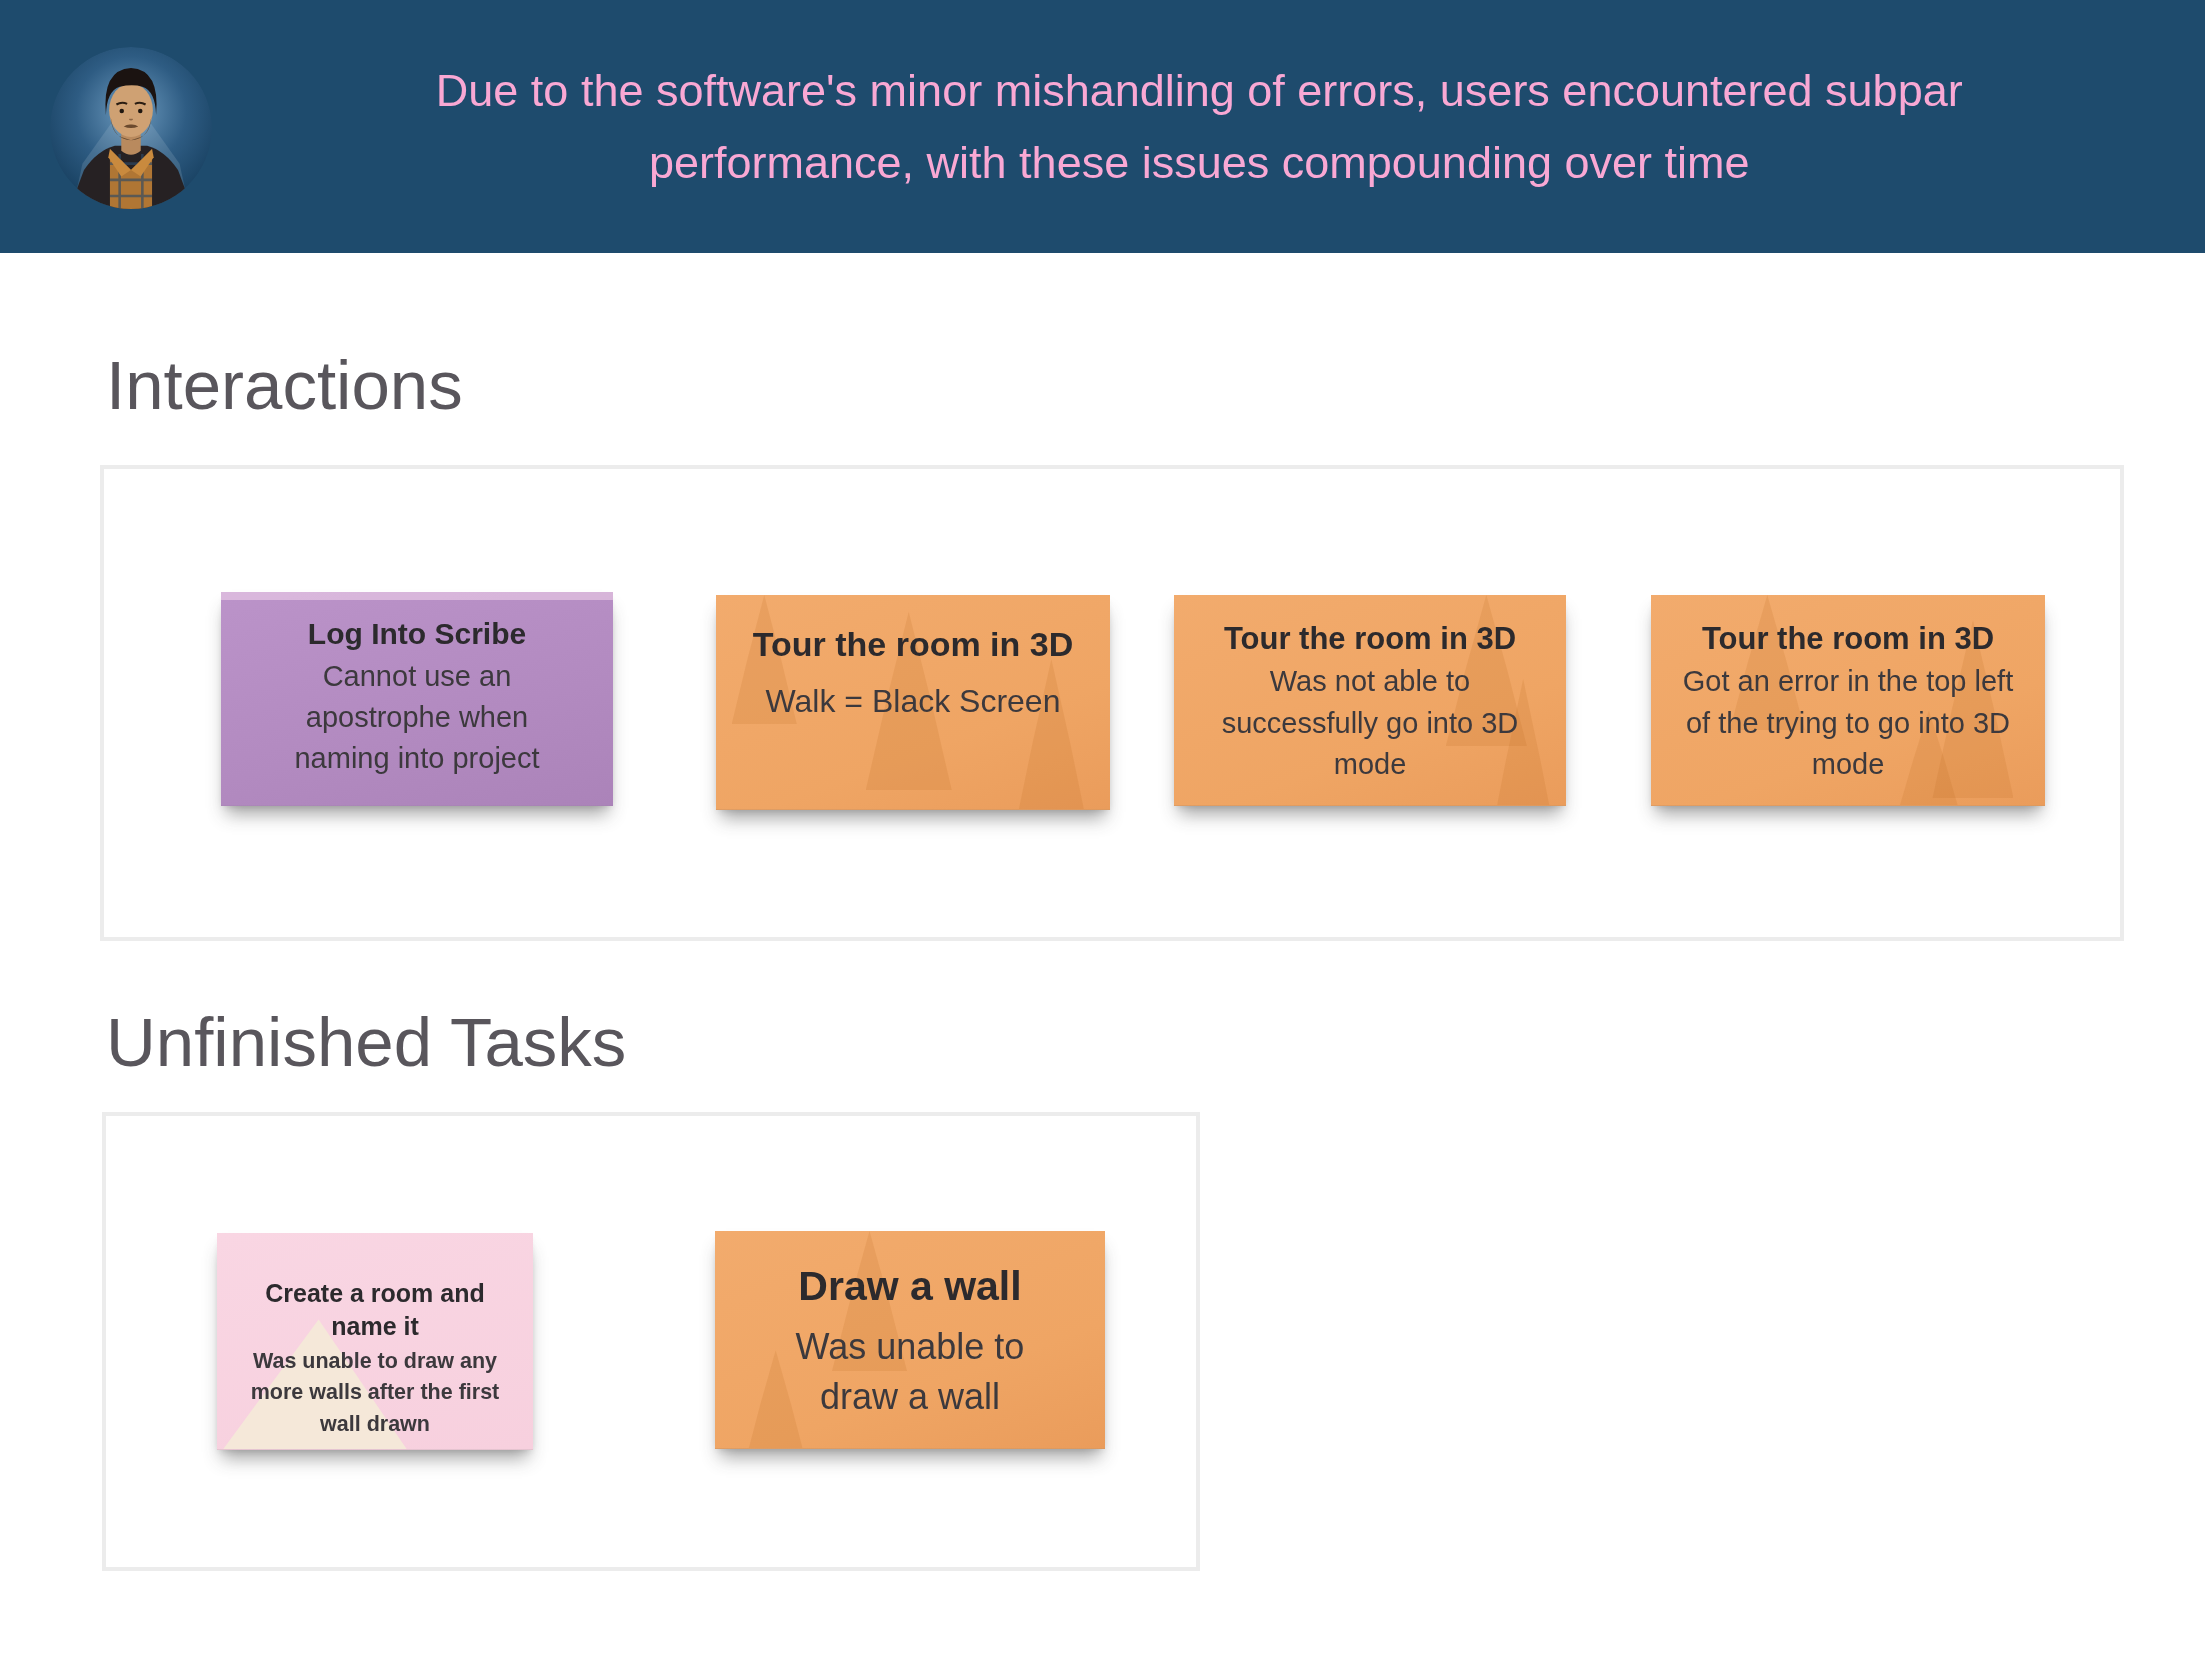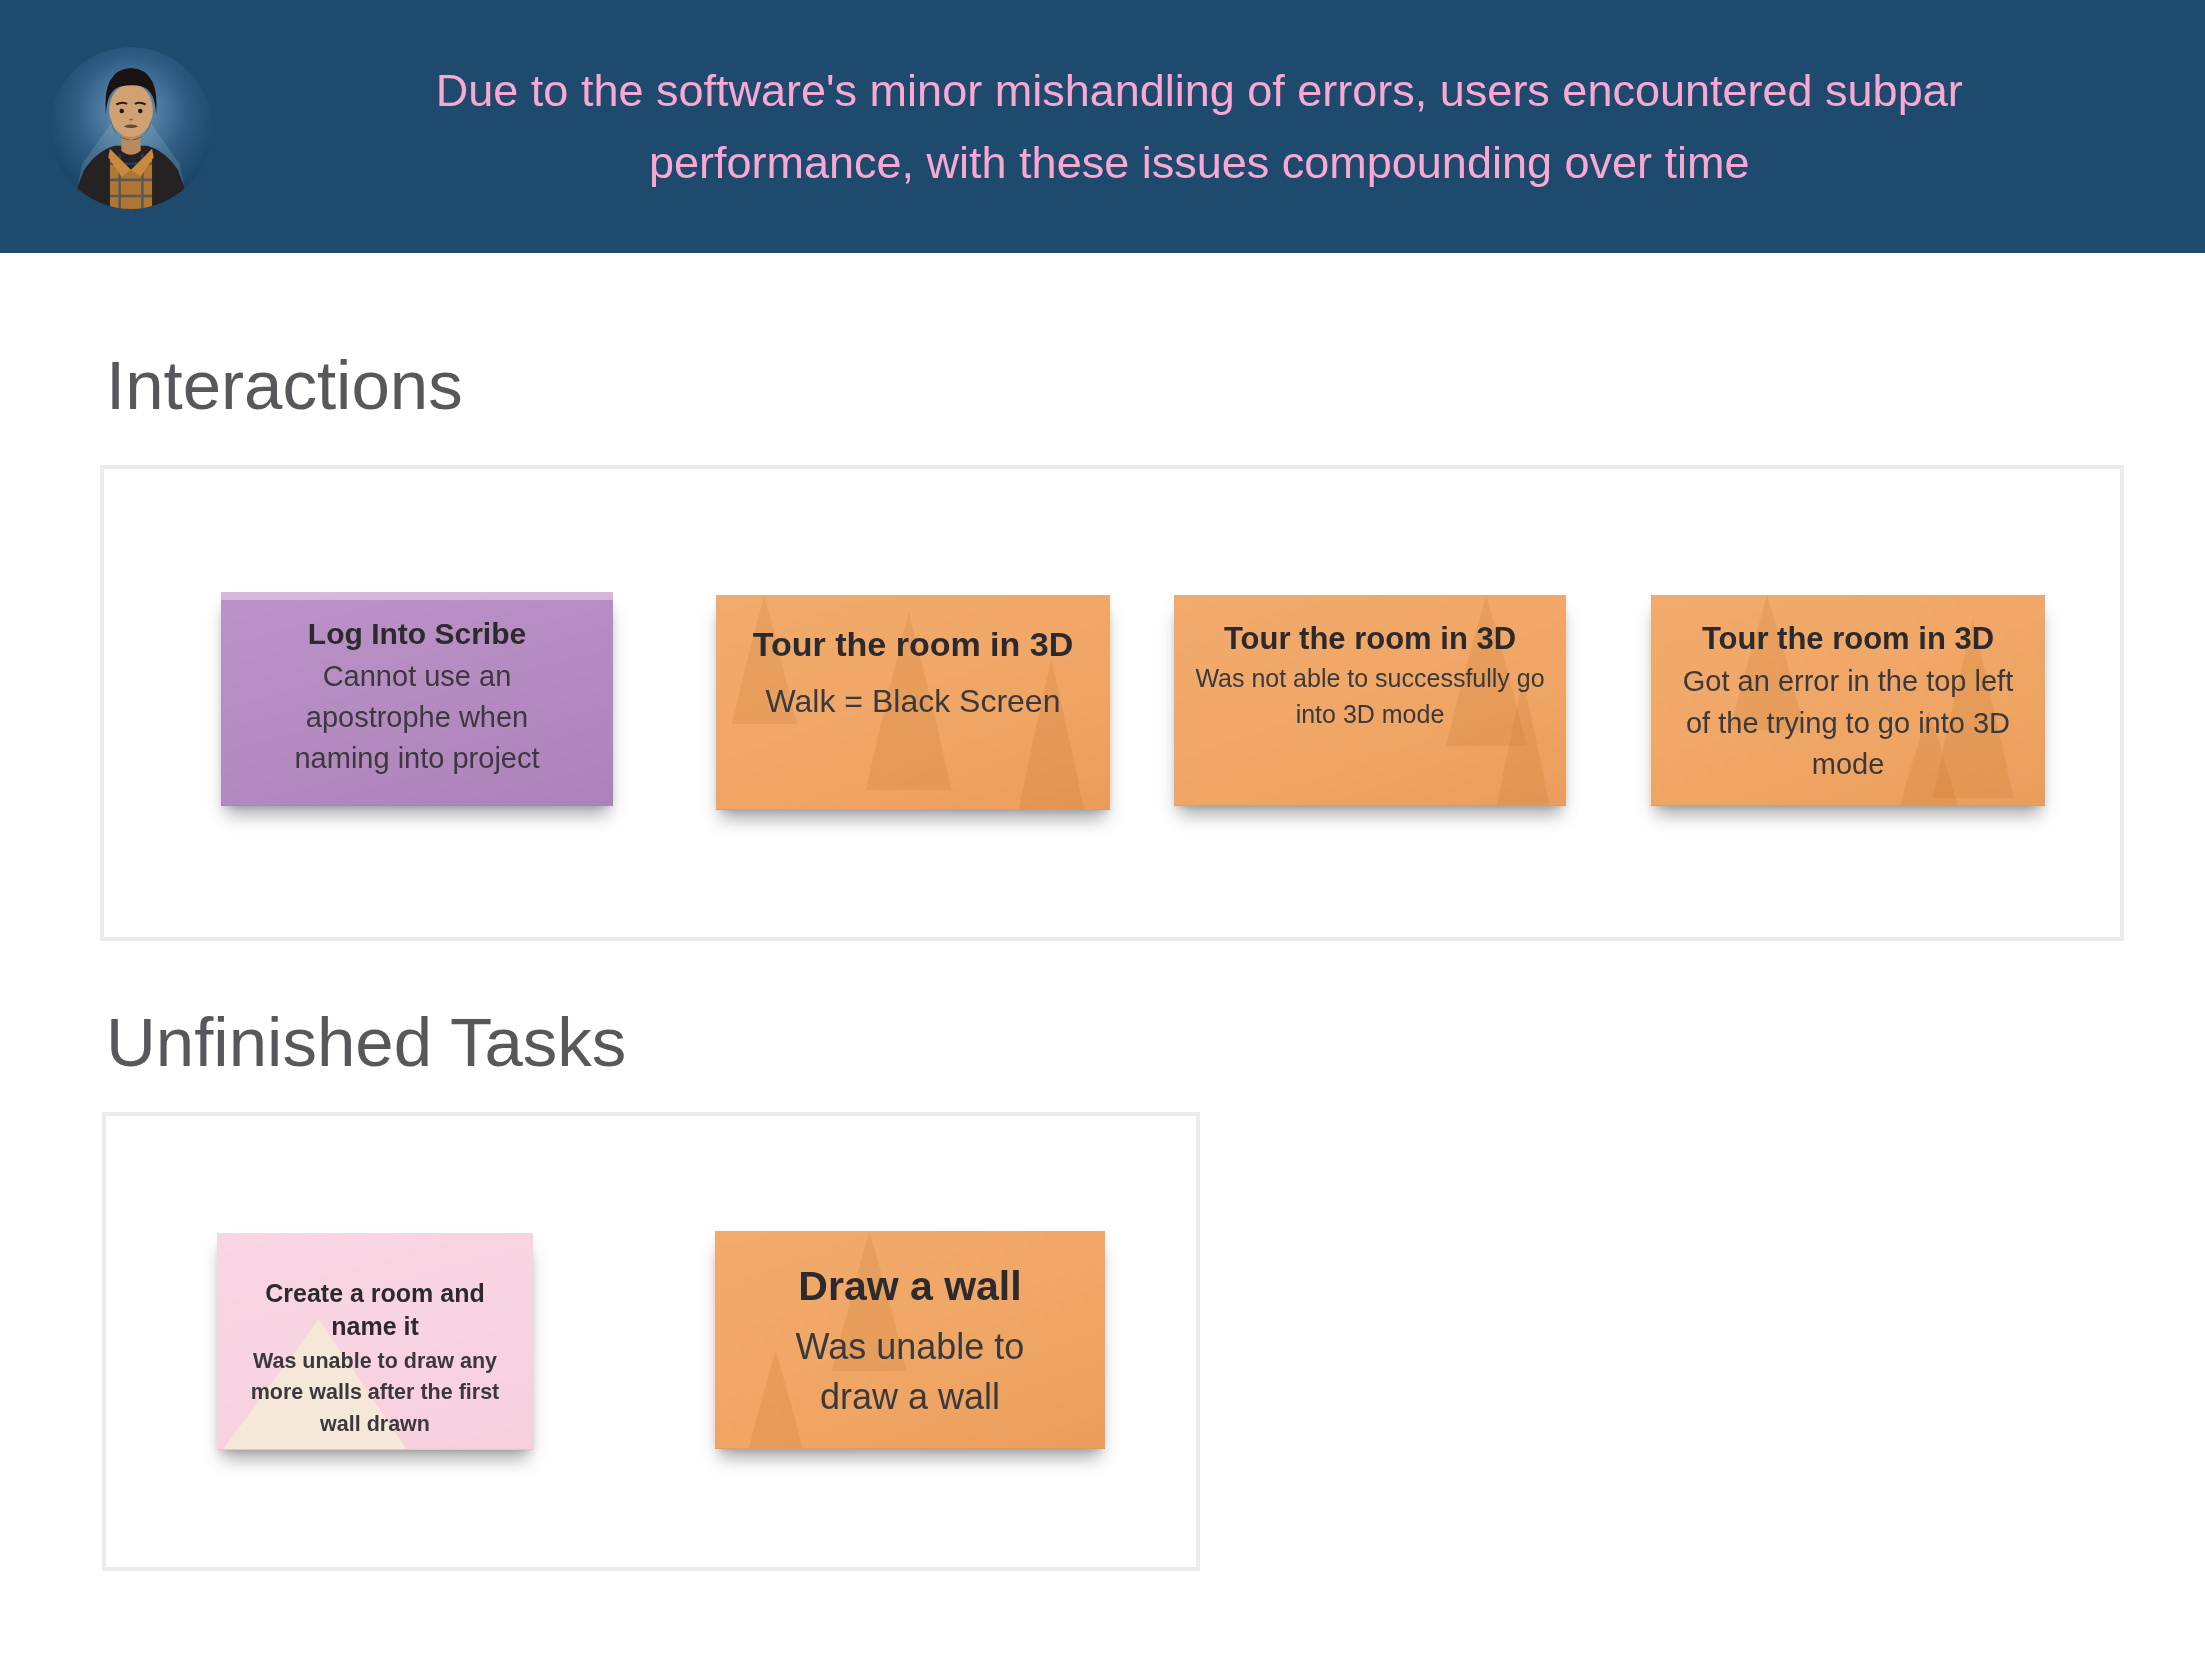--- a/index.html
+++ b/index.html
@@ -55,21 +55,21 @@
   
   .n5 { left:111px;  top:117px; width:316px; height:217px; padding:44px 21.5px 0; }
   .n6 { left:609px; top:115px; width:390px; height:218px; padding:30px 21.5px 0; }
 
   
   .n1 .note-title { font-size:30px; line-height:1.3; margin-bottom:3.2px; }
   .n1 .note-body  { font-size:29px; line-height:1.42; max-width:302px; }
   .n2 .note-title { font-size:34px; line-height:1.25; max-width:323px; margin-bottom:14px; }
   .n2 .note-body  { font-size:32px; line-height:1.35; }
   .n3 .note-title { font-size:31px; line-height:1.3; margin-bottom:2.2px; }
-  .n3 .note-body  { font-size:25px; line-height:1.42;text-align:center; }
+  .n3 .note-body  { font-size:29px; line-height:1.42;text-align:center; }
   .n4 .note-title { font-size:31px; line-height:1.3; margin-bottom:2.2px; }
   .n4 .note-body  { font-size:29px; line-height:1.42; max-width:355px; }
   .n5 .note-title { font-size:25px; line-height:1.3; margin-bottom:4.3px; }
   .n5 .note-body  { font-size:21.5px; line-height:1.45; max-width:334px;font-weight:bold; }
   .n6 .note-title { font-size:41px; line-height:1.25; margin-bottom:9.7px; }
   .n6 .note-body  { font-size:36px; line-height:1.4; max-width:258px; }
 </style>
 </head>
 <body>
 

